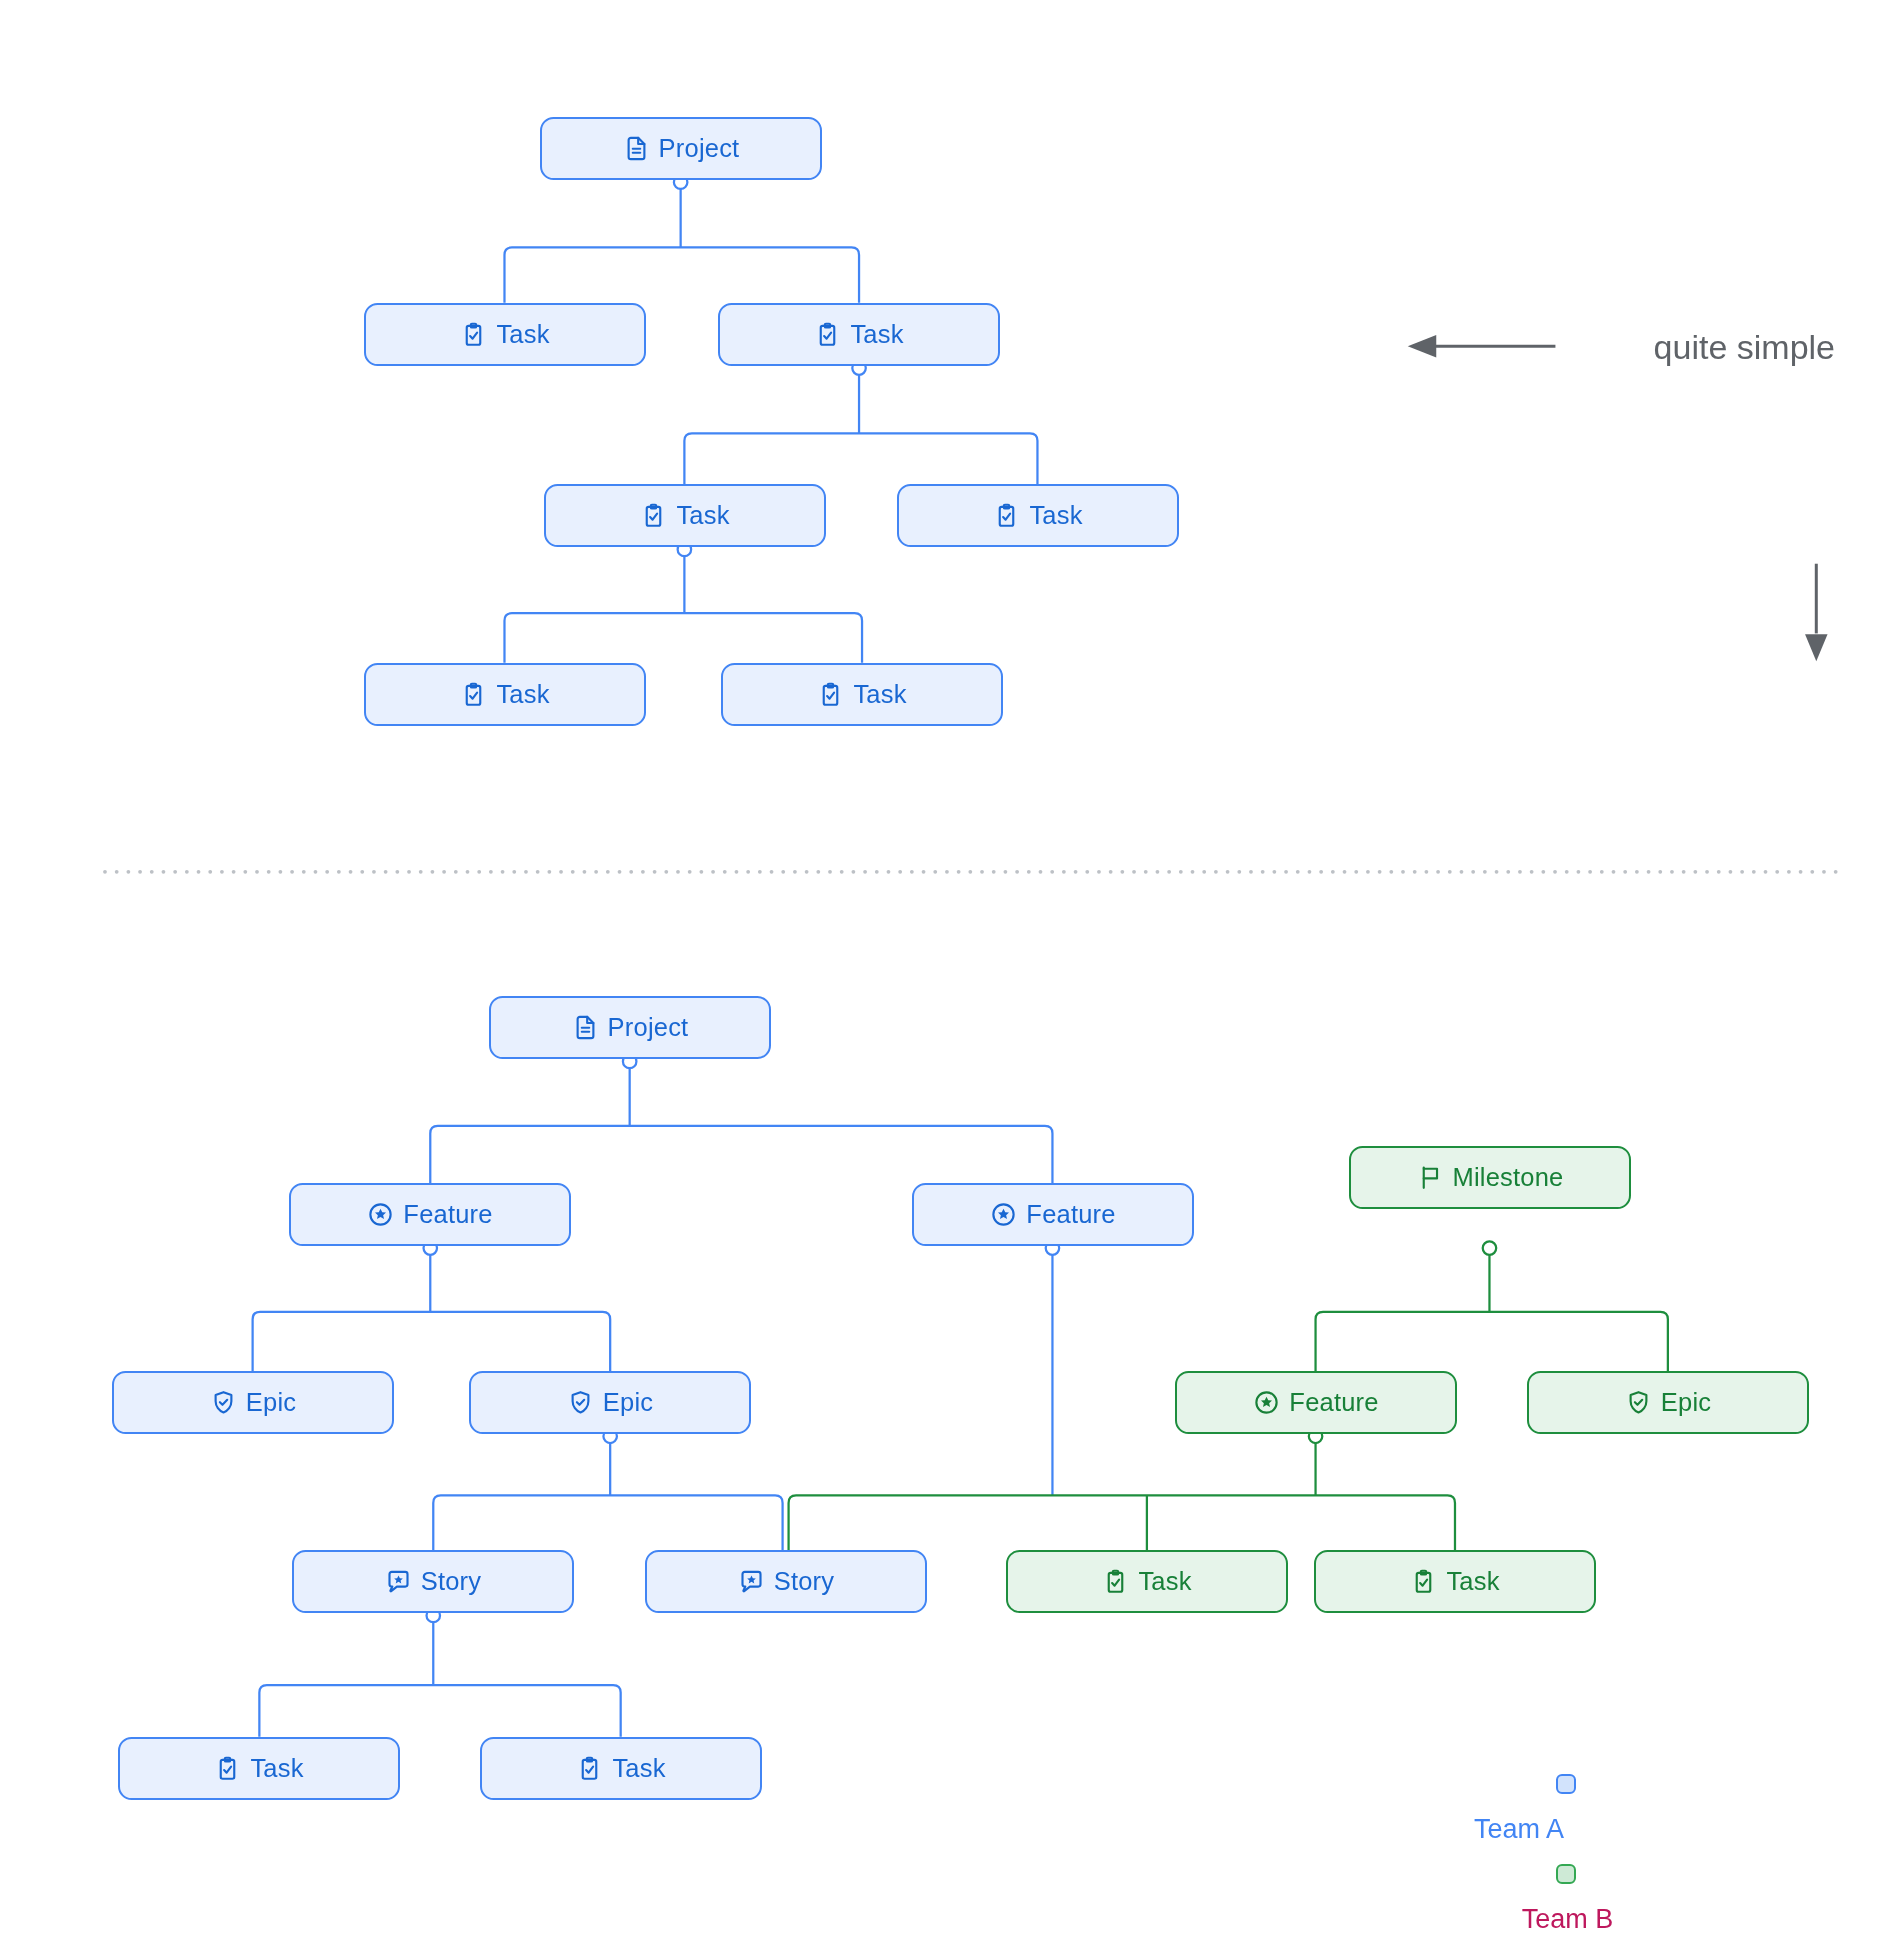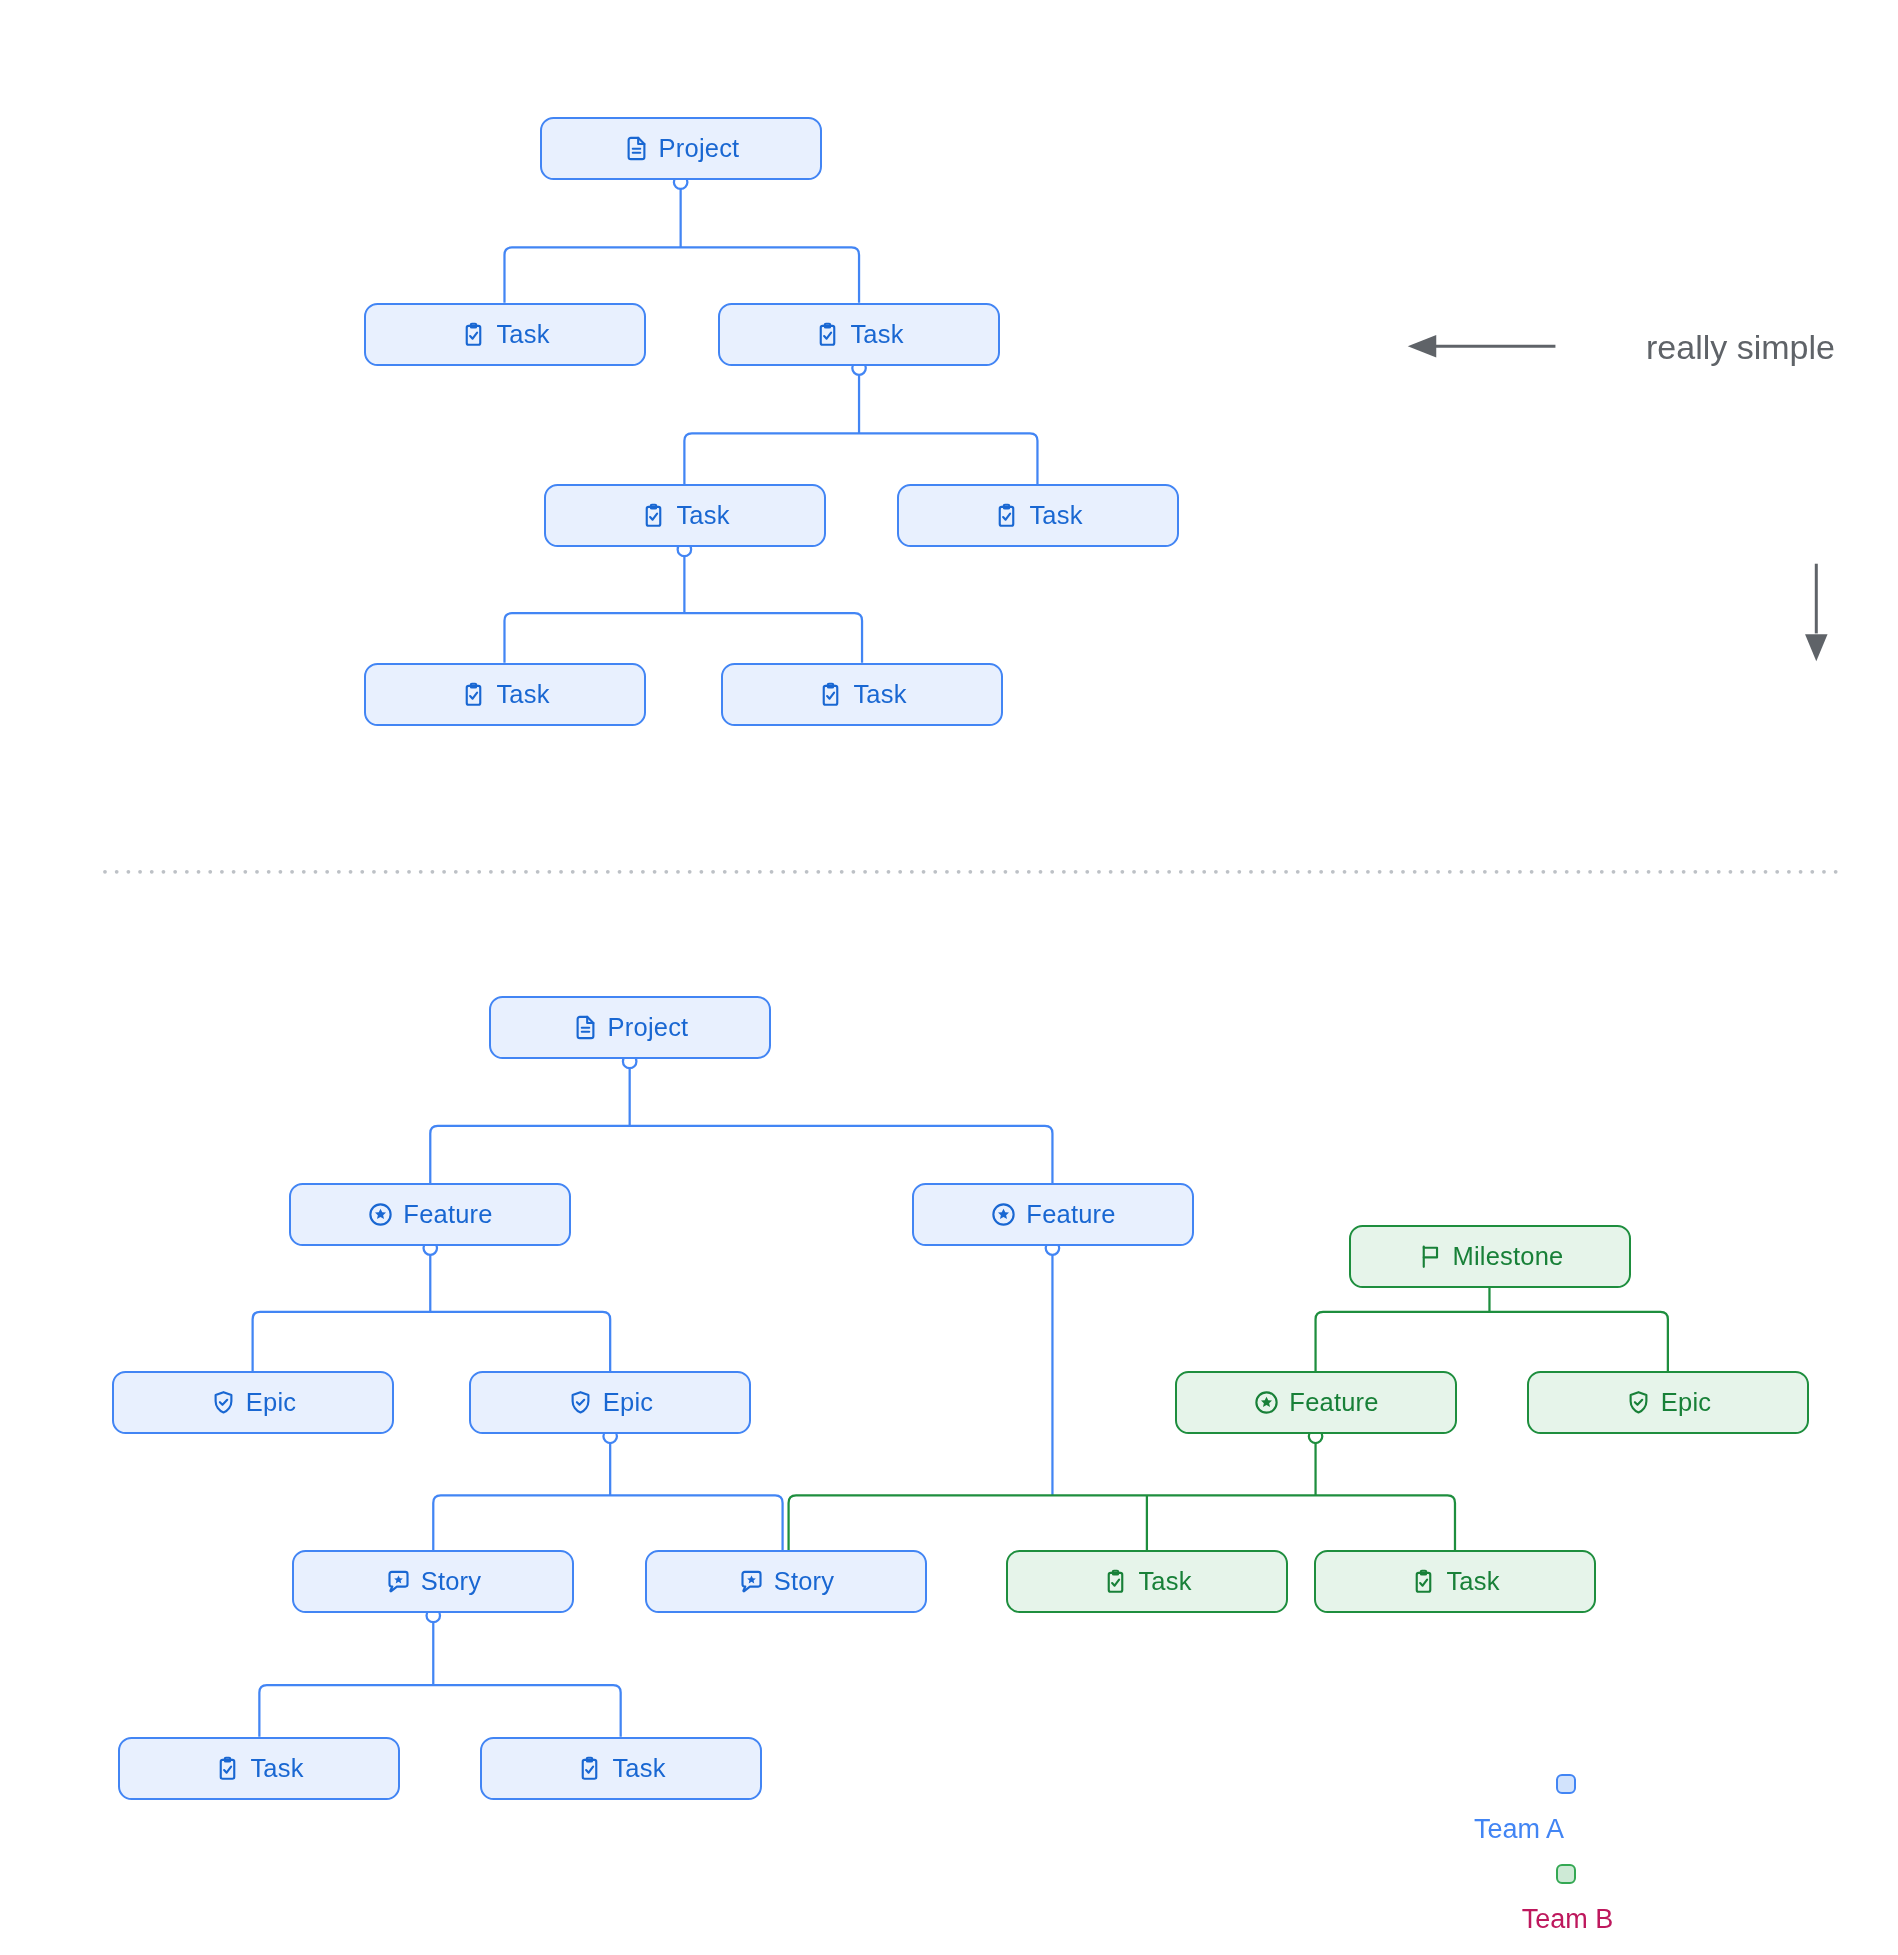--- a/index.html
+++ b/index.html
@@ -186,21 +186,21 @@
     </div>
   <div class="node blue" style="left:721px;top:663px">
       <svg class="ni" viewBox="0 0 36 36" width="27" height="27">
         <use href="#i-task"></use>
       </svg>
       <span>Task</span>
     </div>
 
   <div class="annotation">
     <div class="para1">
-      <div>really simple</div>
+      <div>quite simple</div>
     </div>
   </div>
 
   <div class="node blue" style="left:489px;top:996px">
       <svg class="ni" viewBox="0 0 36 36" width="27" height="27">
         <use href="#i-project"></use>
       </svg>
       <span>Project</span>
     </div>
   <div class="node blue" style="left:289px;top:1183px">
@@ -208,21 +208,21 @@
         <use href="#i-feature"></use>
       </svg>
       <span>Feature</span>
     </div>
   <div class="node blue" style="left:912px;top:1183px">
       <svg class="ni" viewBox="0 0 36 36" width="27" height="27">
         <use href="#i-feature"></use>
       </svg>
       <span>Feature</span>
     </div>
-  <div class="node green" style="left:1349px;top:1225px">
+  <div class="node green" style="left:1349px;top:1146px">
       <svg class="ni" viewBox="0 0 36 36" width="27" height="27">
         <use href="#i-flag"></use>
       </svg>
       <span>Milestone</span>
     </div>
   <div class="node blue" style="left:112px;top:1371px">
       <svg class="ni" viewBox="0 0 36 36" width="27" height="27">
         <use href="#i-epic"></use>
       </svg>
       <span>Epic</span>

